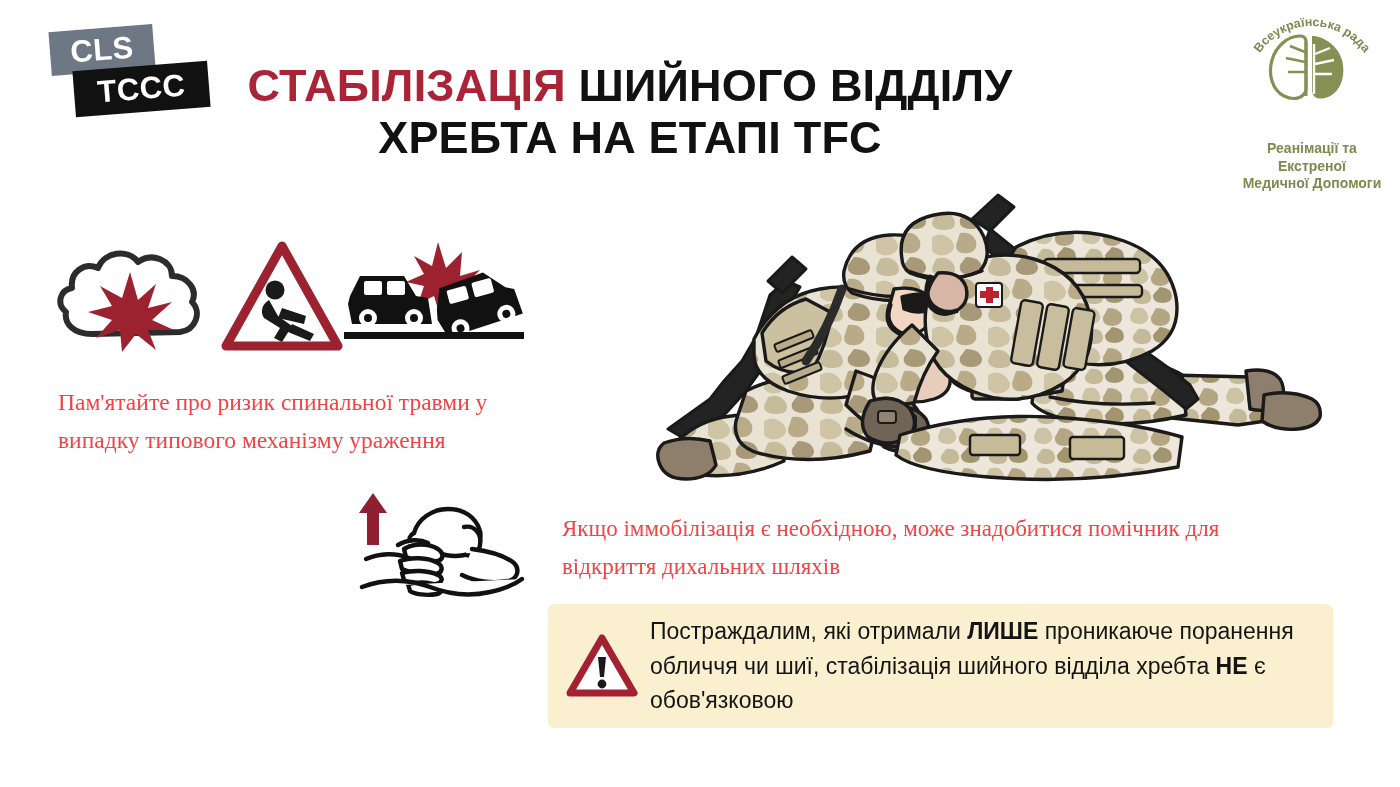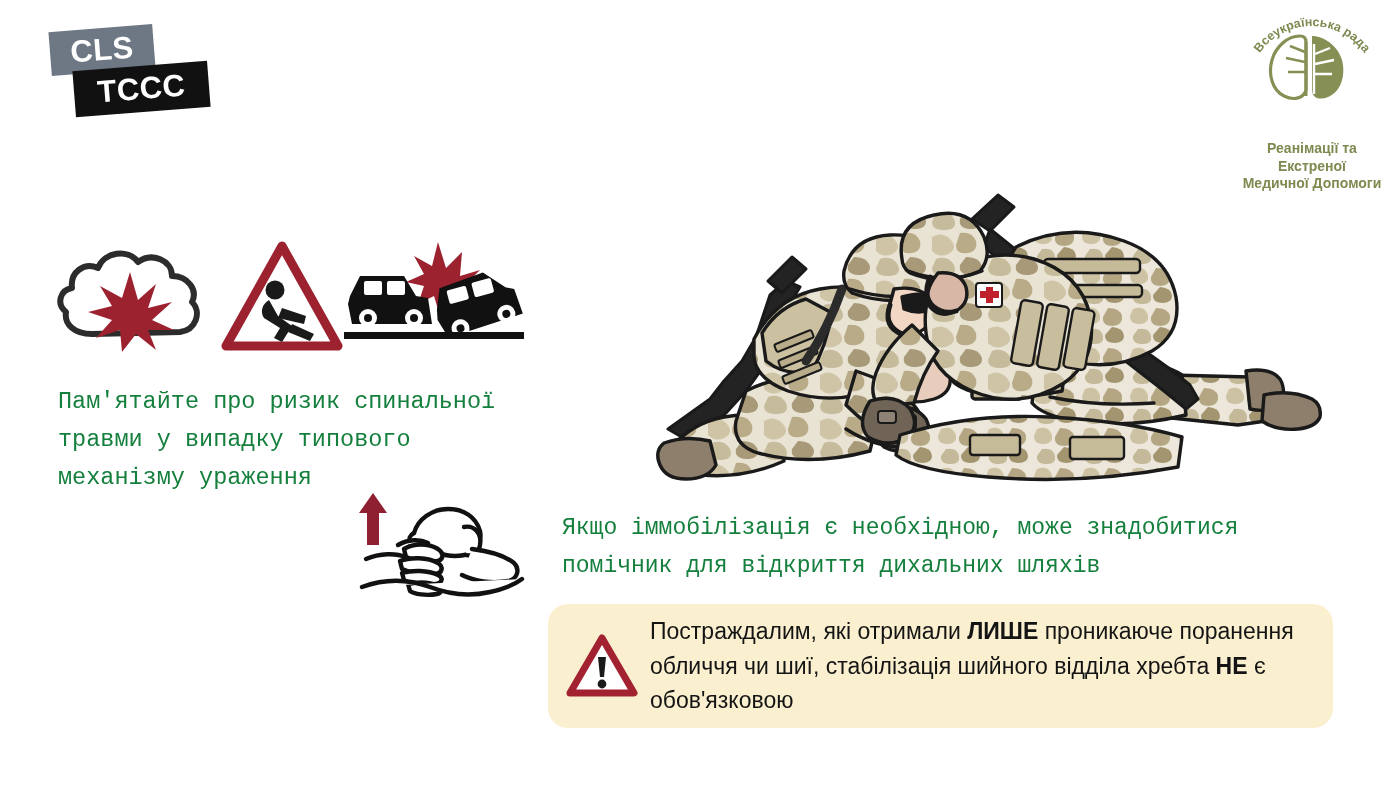--- a/index.html
+++ b/index.html
@@ -106,24 +106,24 @@
     left: 52px;
     top: 238px;
     width: 480px;
     height: 125px;
   }
   #hazard-icons > svg { position: absolute; top: 0; }
 
   
   .body-text {
     position: absolute;
-    color: #15803d;
+    color: #ef4444;
     font-size: 23.5px;
     line-height: 1.62;
-    font-family: Liberation Mono, monospace;
+    font-family: Liberation Serif, serif;
   }
   #para-mechanism {
     left: 58px;
     top: 383px;
     width: 470px;
   }
   #para-jawthrust {
     left: 58px;
     top: 542px;
     width: 300px;
@@ -157,21 +157,21 @@
   }
 
   
   #warning-callout {
     position: absolute;
     left: 548px;
     top: 604px;
     width: 785px;
     height: 124px;
     background: #faf0d0;
-    border-radius: 20px;
+    border-radius: 6px;
     display: flex;
     align-items: center;
     padding: 0 22px 0 18px;
   }
   #warning-callout .warn-icon {
     flex: 0 0 auto;
     width: 72px;
     height: 66px;
     margin-right: 12px;
   }
@@ -186,20 +186,26 @@
 </head>
 <body>
 
 <div id="slide">
 
   <div id="cls-tccc-logo">
     <div class="badge badge-cls">CLS</div>
     <div class="badge badge-tccc">TCCC</div>
   </div>
 
+  <div id="title-block">
+    <div class="tline">
+      <span class="accent">СТАБІЛІЗАЦІЯ</span><span> ШИЙНОГО ВІДДІЛУ</span>
+    </div>
+    <div class="tline">ХРЕБТА НА ЕТАПІ TFC</div>
+  </div>
 
   <div id="org-logo">
     <svg class="arc-text" viewBox="0 0 160 96">
       <defs>
         <path id="arcpath" d="M 16,84 A 64,64 0 0 1 144,84" fill="none"></path>
       </defs>
       <text font-size="12.5" font-weight="bold" fill="#7d8a50" font-family="Liberation Sans, sans-serif">
         <textPath href="#arcpath" startOffset="50%" text-anchor="middle">Всеукраїнська рада</textPath>
       </text>
 

